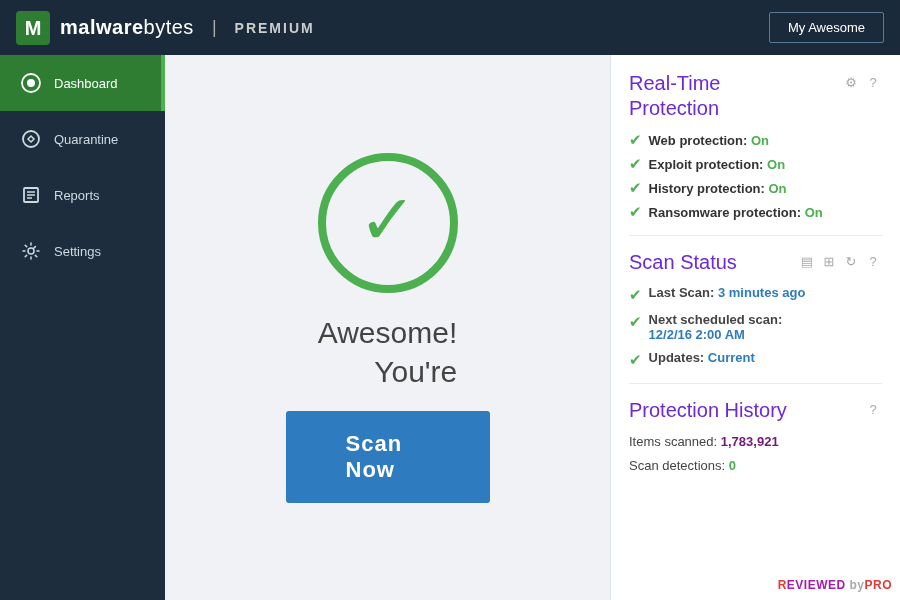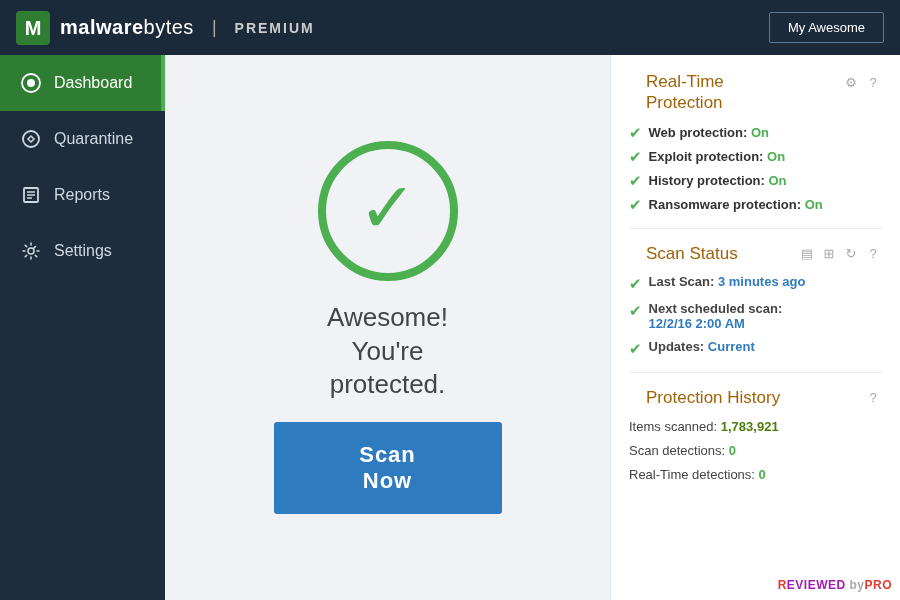--- a/index.html
+++ b/index.html
@@ -75,21 +75,21 @@
       flex-shrink: 0;
       display: flex;
       flex-direction: column;
     }
     .nav-item {
       display: flex;
       align-items: center;
       gap: 12px;
       padding: 17px 20px;
       color: #cdd8e3;
-      font-size: 16px;
+      font-size: 13px;
       cursor: pointer;
       transition: background 0.15s;
       position: relative;
     }
     .nav-item.active {
       background: #2e7d32;
       color: white;
     }
     .nav-item.active::after {
       content: '';
@@ -137,61 +137,60 @@
       justify-content: center;
       background: transparent;
     }
     .check-mark {
       color: #4caf50;
       font-size: 70px;
       line-height: 1;
       margin-top: -5px;
     }
     .protected-text {
-      text-align: center;
+      text-align: right;
       color: #444;
-      font-size: 26px;
+      font-size: 30px;
       font-weight: 300;
       line-height: 1.3;
     }
     .scan-now-btn {
       background: #2f7bbf;
       color: white;
       border: none;
       padding: 20px 60px;
       font-size: 22px;
       font-weight: 600;
       letter-spacing: 1px;
       cursor: pointer;
       border-radius: 3px;
-      width: 228px;
-      text-align: center;
+      width: 204px;
+      text-align: left;
     }
 
     
     .right-panel {
       width: 290px;
       background: white;
       padding: 16px 18px;
       overflow-y: auto;
       flex-shrink: 0;
       border-left: 1px solid #dde3e8;
     }
     .section-header {
       display: flex;
       align-items: flex-start;
       justify-content: space-between;
       margin-bottom: 10px;
     }
     .section-title {
-      font-size: 17px;
-      color: #a16207;
+      font-size: 20px;
+      color: #6d28d9;
       font-weight: 400;
       line-height: 1.25;
-      margin-left: 17px;
     }
     .section-icons {
       display: flex;
       gap: 4px;
       margin-top: 2px;
     }
     .section-icon-btn {
       width: 18px;
       height: 18px;
       color: #aaa;
@@ -237,21 +236,21 @@
       margin-top: 1px;
     }
     .scan-highlight { color: #2f7bbf; font-weight: 600; }
 
     .history-item {
       font-size: 13px;
       color: #444;
       margin-bottom: 6px;
       line-height: 1.4;
     }
-    .history-value { color: #4d7c0f; font-weight: 600; }
+    .history-value { color: #701a75; font-weight: 600; }
     .history-zero { color: #4caf50; font-weight: 600; }
 
     
     .watermark {
       position: absolute;
       bottom: 8px;
       right: 8px;
       font-size: 12px;
       color: #888;
       font-weight: 600;
@@ -338,21 +337,20 @@
 
     <div class="content-area">
 
       <div class="center-panel">
         <div class="check-circle">
           <span class="check-mark">✓</span>
         </div>
         <div class="protected-text">
           <span>Awesome!</span><br>
           <span>You're</span><br>
-          <span>protected.</span>
         </div>
         <button class="scan-now-btn">Scan Now</button>
       </div>
 
       <div class="right-panel">
 
         <div class="section-header">
           <div class="section-title">Real-Time<br>Protection</div>
           <div class="section-icons">
             <span class="section-icon-btn">⚙</span>
@@ -410,23 +408,20 @@
             <span class="section-icon-btn">?</span>
           </div>
         </div>
 
         <div class="history-item">
           Items scanned: <span class="history-value">1,783,921</span>
         </div>
         <div class="history-item">
           Scan detections: <span class="history-zero">0</span>
         </div>
-        <div class="history-item">
-          Real-Time detections: <span class="history-zero">0</span>
-        </div>
 
       </div>
     </div>
   </div>
 
   <div class="watermark">
     <span style="color:#e53935; font-weight:700;">R</span><span style="color:#a21caf;">EVIEWED</span><span style="color:#aaa;"> by</span><span style="color:#e53935; font-weight:700;">PRO</span>
   </div>
 </div>
 

